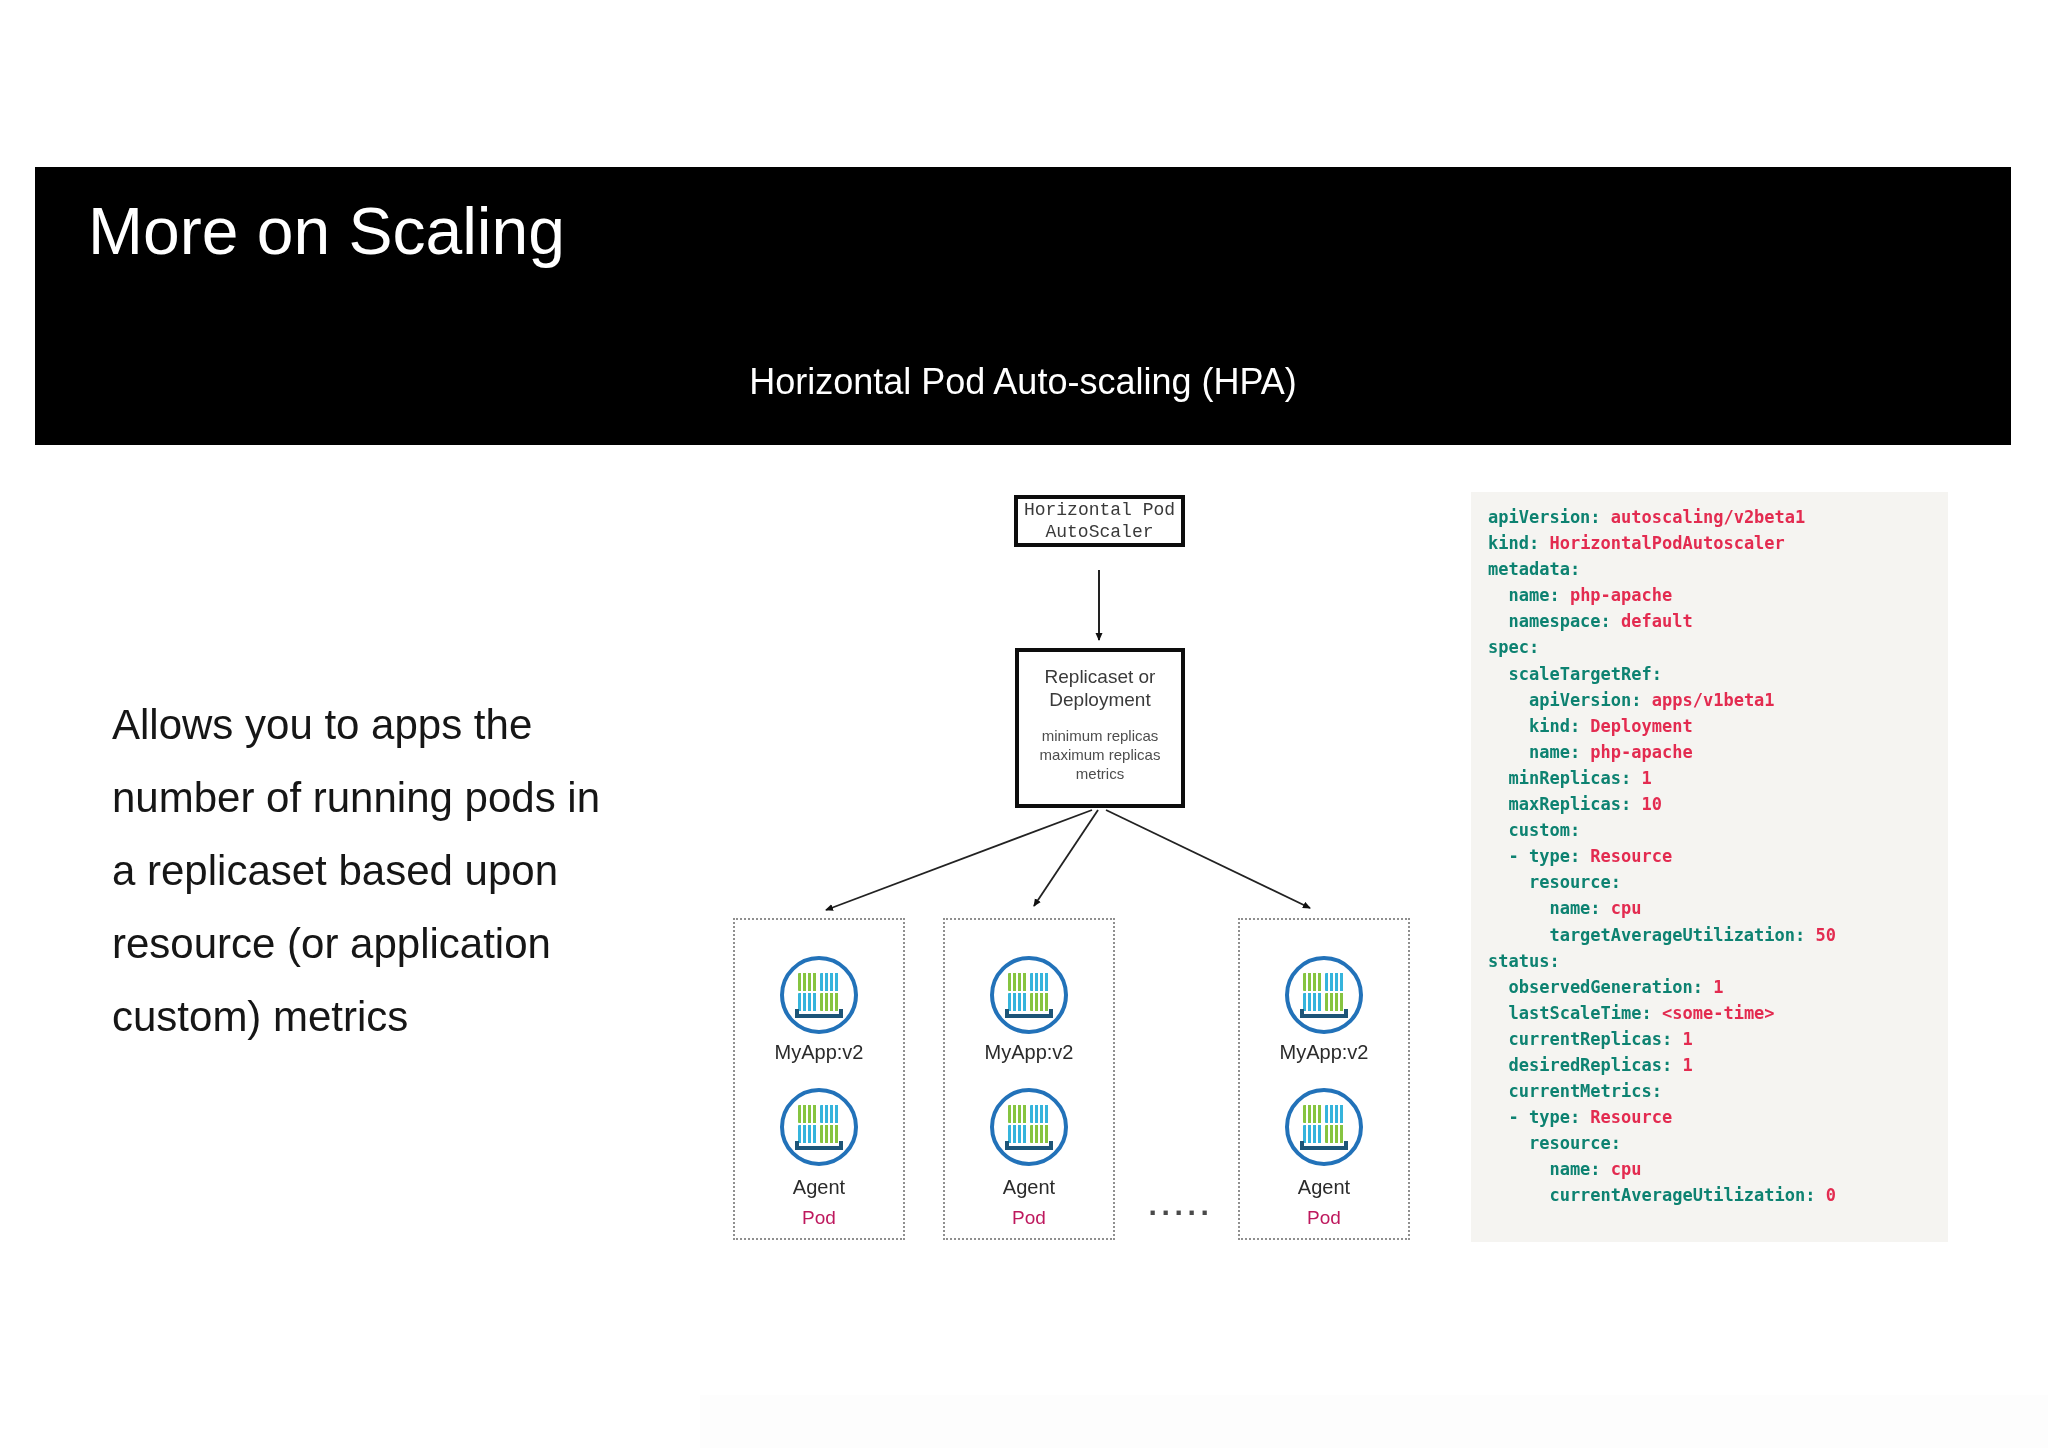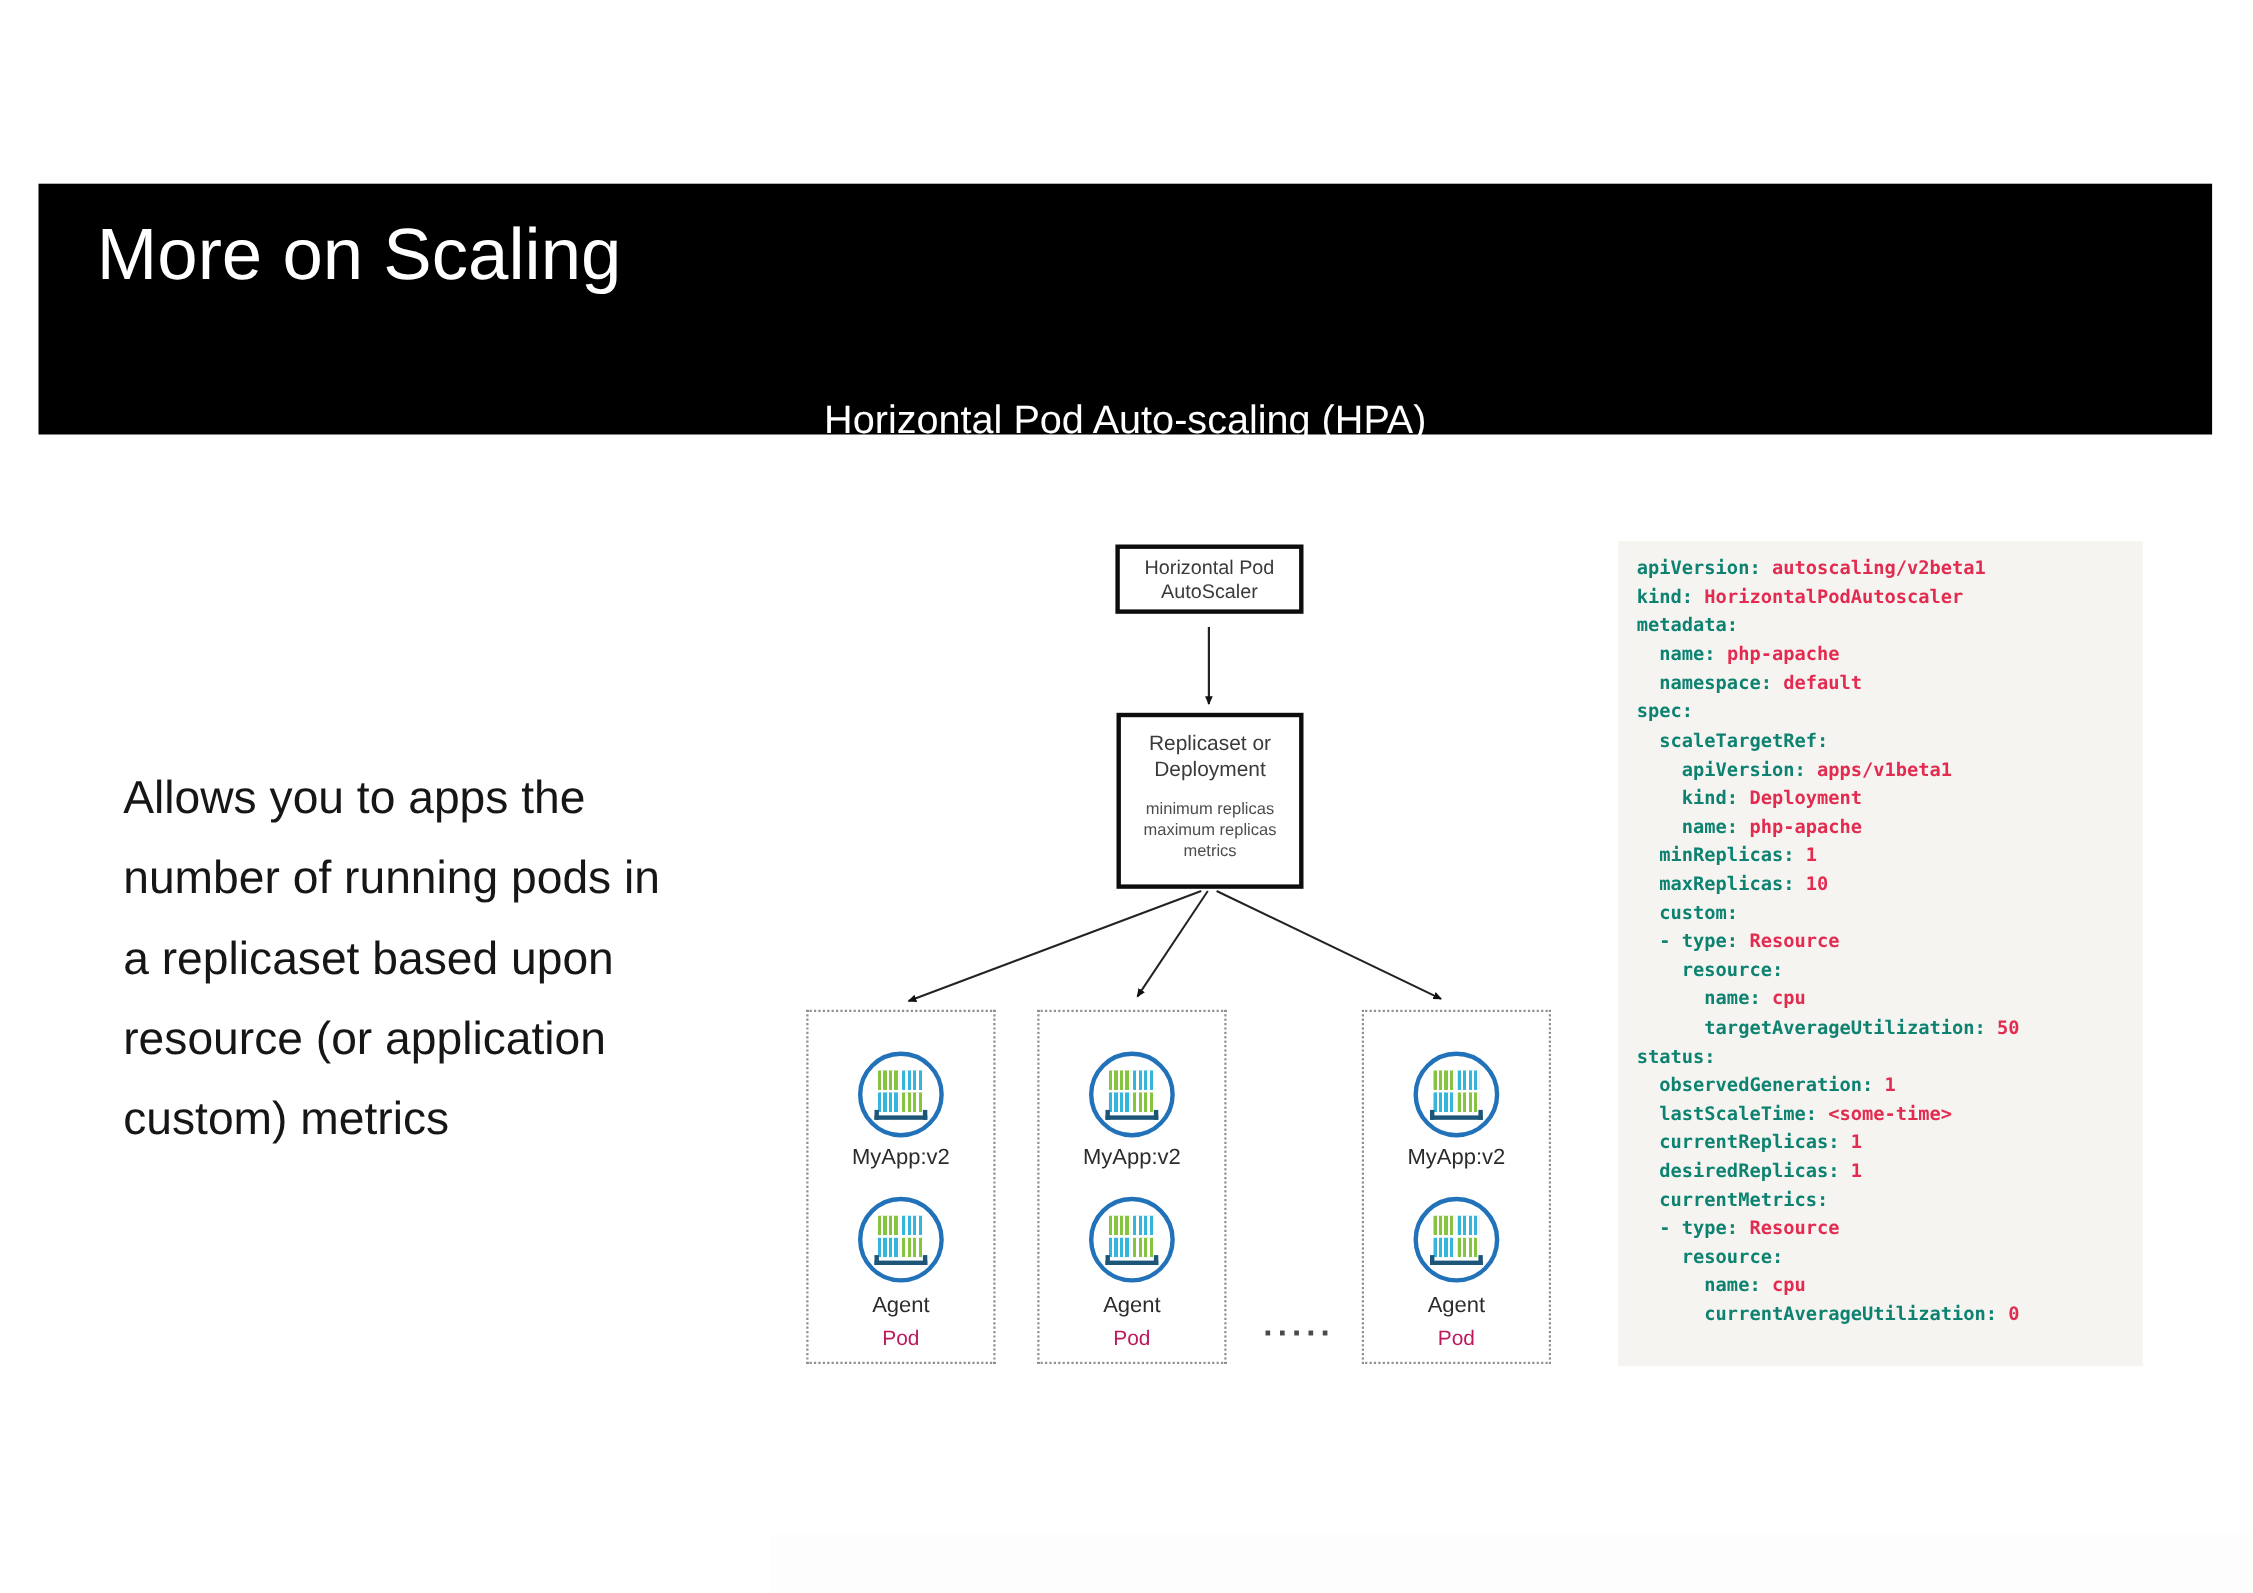--- a/index.html
+++ b/index.html
@@ -16,21 +16,21 @@
   }
   html,body{margin:0;padding:0;background:#ffffff;}
   .slide{
     position:relative;width:2048px;height:1448px;background:#ffffff;
     overflow:hidden;font-family:"Liberation Sans", sans-serif;
   }
   
   .faint-strip{position:absolute;left:700px;top:1395px;width:1348px;height:53px;background:#fdfdfd;}
 
   
-  .header-bar{position:absolute;left:35px;top:167px;width:1976px;height:228px;background:var(--header-bg);}
+  .header-bar{position:absolute;left:35px;top:167px;width:1976px;height:278px;background:var(--header-bg);}
   .slide-title{
     position:absolute;left:53px;top:24px;margin:0;color:#ffffff;
     font-size:66px;font-weight:400;line-height:80px;letter-spacing:0;
   }
   .slide-subtitle{
     position:absolute;left:0;top:193px;width:100%;text-align:center;color:#ffffff;
     font-size:36px;font-weight:400;line-height:44px;
   }
 
   
@@ -38,21 +38,21 @@
     position:absolute;left:112px;top:688px;width:560px;margin:0;
     color:var(--ink);font-size:42px;line-height:73px;white-space:pre-line;
   }
 
   
   .arrows{position:absolute;left:0;top:0;pointer-events:none;}
   .dbox{
     position:absolute;background:#ffffff;border:4px solid #0d0d0d;box-sizing:border-box;
     display:flex;flex-direction:column;align-items:center;text-align:center;color:var(--diagram-ink);
   }
-  .hpa-box{left:1014px;top:495px;width:171px;height:63px;justify-content:center;}
+  .hpa-box{left:1014px;top:495px;width:171px;height:52px;font-family:Liberation Mono, monospace;}
   .hpa-label{font-size:18px;line-height:22px;white-space:pre-line;}
   .repl-box{left:1015px;top:648px;width:170px;height:160px;}
   .repl-title{margin-top:13px;font-size:19px;line-height:23px;white-space:pre-line;}
   .repl-details{margin-top:15px;font-size:15px;line-height:19px;color:#4d4d4d;white-space:pre-line;}
 
   .pod{
     position:absolute;top:918px;width:172px;height:322px;box-sizing:border-box;
     border:2px dotted #8f8f8f;background:#ffffff;
     display:flex;flex-direction:column;align-items:center;
   }

